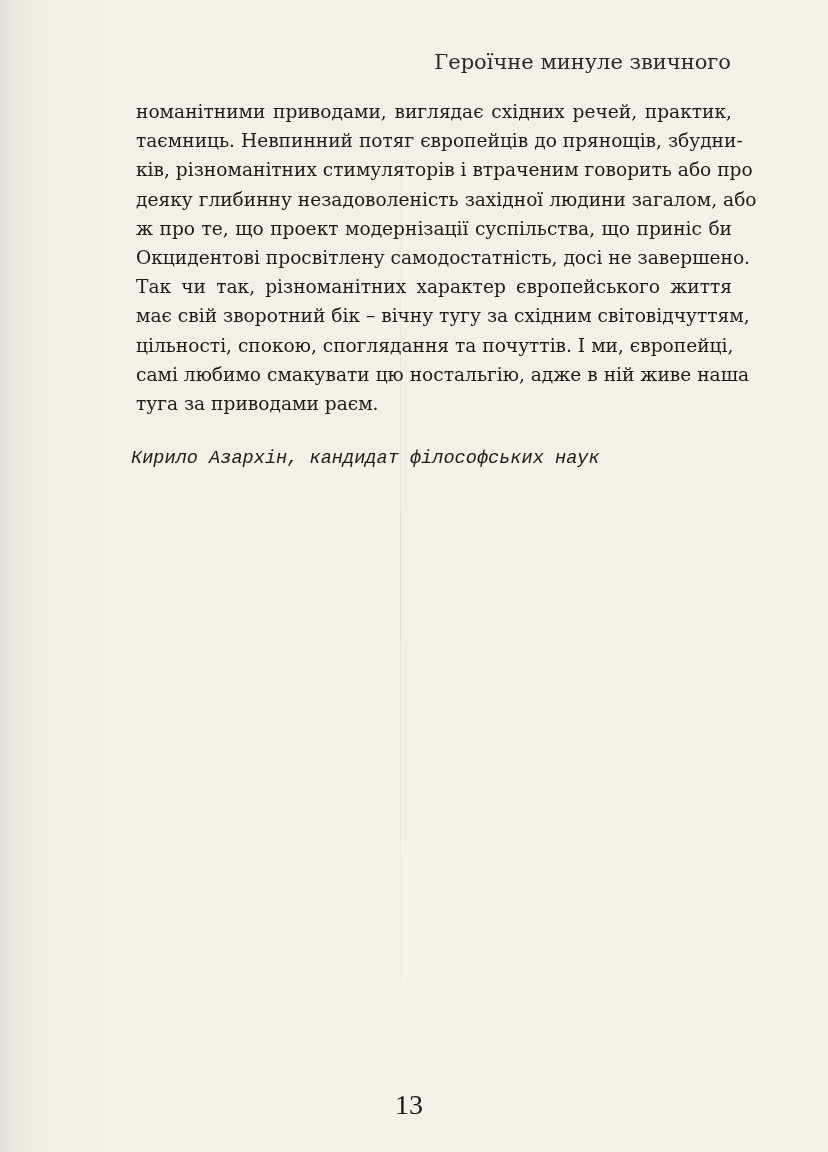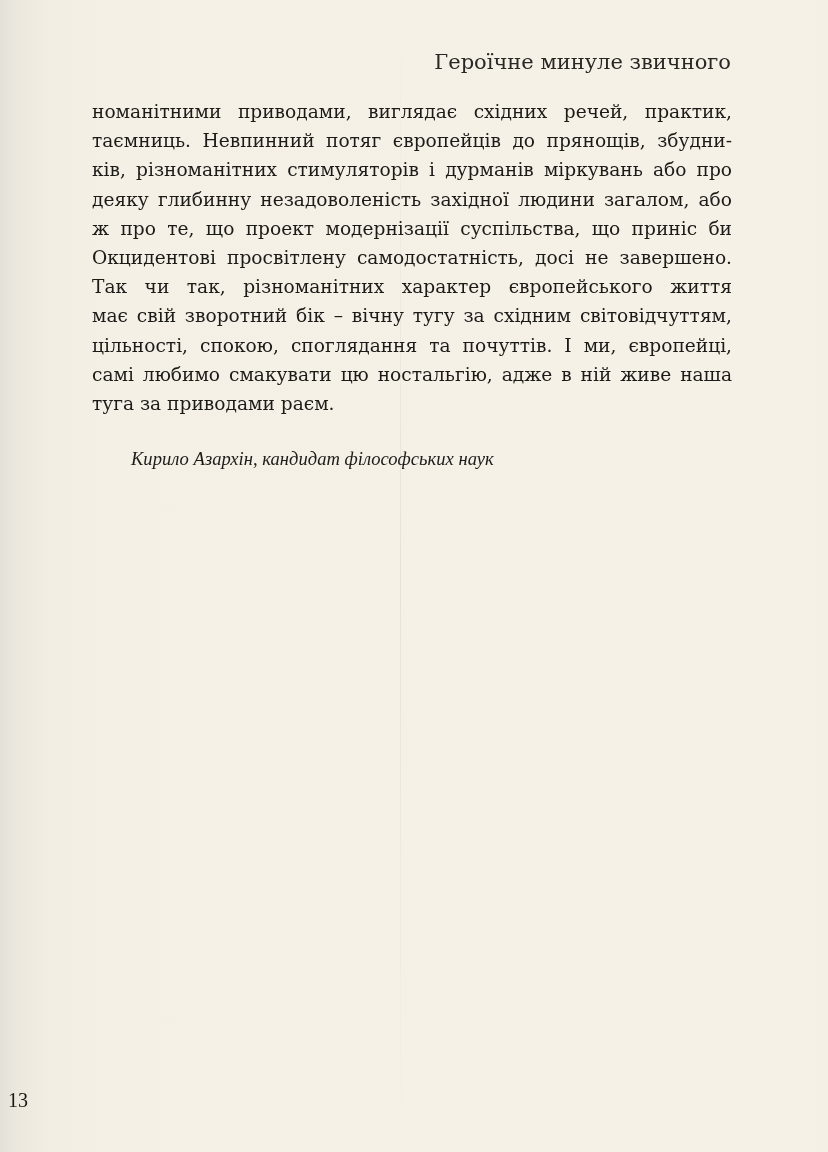--- a/index.html
+++ b/index.html
@@ -37,43 +37,44 @@
     font-family: "DejaVu Serif", serif;
     font-size: 18.6px;
     line-height: 29.2px;
     color: #1d1b18;
   }
   .line {
     display: block;
     white-space: nowrap;
     text-align: justify;
     text-align-last: justify;
+    margin-left: 44px;
   }
   .line.last {
     text-align-last: left;
   }
   .signature {
     position: absolute;
     left: 131px;
     top: 448px;
-    font-family: Liberation Serif, serif;
+    font-family: Liberation Mono, monospace;
     font-style: italic;
     font-size: 18.6px;
     color: #1d1b18;
     text-align: center;
   }
   .page-number {
     position: absolute;
     top: 1089px;
     left: 0;
     width: 818px;
+    text-align: center;
     font-family: "Liberation Serif", serif;
-    font-size: 20px;
+    font-size: 28px;
     color: #1a1815;
-    margin-left: 8px;
   }
   .crease {
     position: absolute;
     left: 400px;
     top: 0;
     width: 1px;
     height: 1152px;
     background: linear-gradient(to bottom, rgba(190,180,165,0) 0%, rgba(190,180,165,0.25) 50%, rgba(190,180,165,0) 100%);
   }
 </style>
@@ -81,21 +82,21 @@
 <body>
 
 <div class="page">
   <div class="crease"></div>
 
   <div class="running-head">Героїчне минуле звичного</div>
 
   <div class="body-text">
     <span class="line">номанітними приводами, виглядає східних речей, практик,</span>
     <span class="line">таємниць. Невпинний потяг європейців до прянощів, збудни-</span>
-    <span class="line">ків, різноманітних стимуляторів і дурманів міркувань або про</span>
+    <span class="line">ків, різноманітних стимуляторів і втраченим говорить або про</span>
     <span class="line">деяку глибинну незадоволеність західної людини загалом, або</span>
     <span class="line">ж про те, що проект модернізації суспільства, що приніс би</span>
     <span class="line">Окцидентові просвітлену самодостатність, досі не завершено.</span>
     <span class="line">Так чи так, різноманітних характер європейського життя</span>
     <span class="line">має свій зворотний бік – вічну тугу за східним світовідчуттям,</span>
     <span class="line">цільності, спокою, споглядання та почуттів. І ми, європейці,</span>
     <span class="line">самі любимо смакувати цю ностальгію, адже в ній живе наша</span>
     <span class="line last">туга за приводами раєм.</span>
   </div>
 

